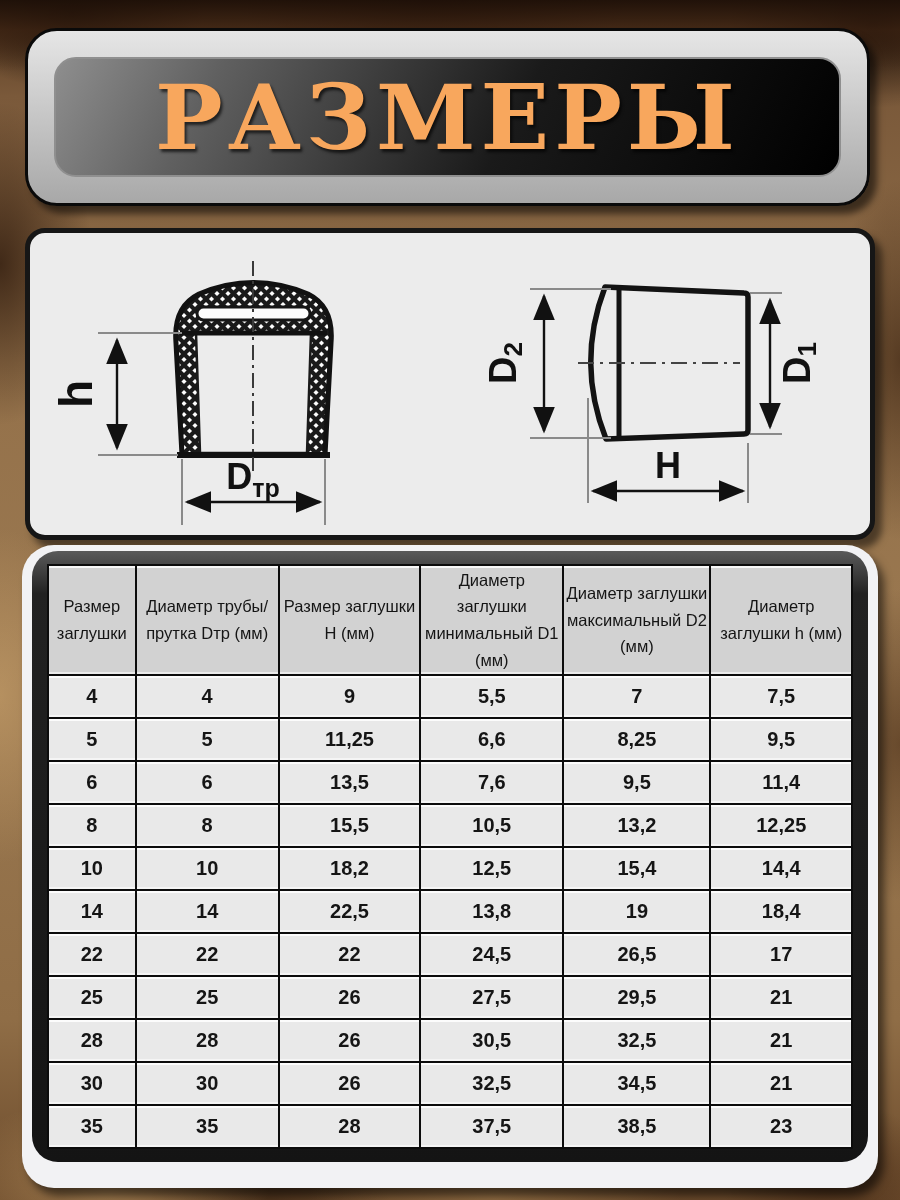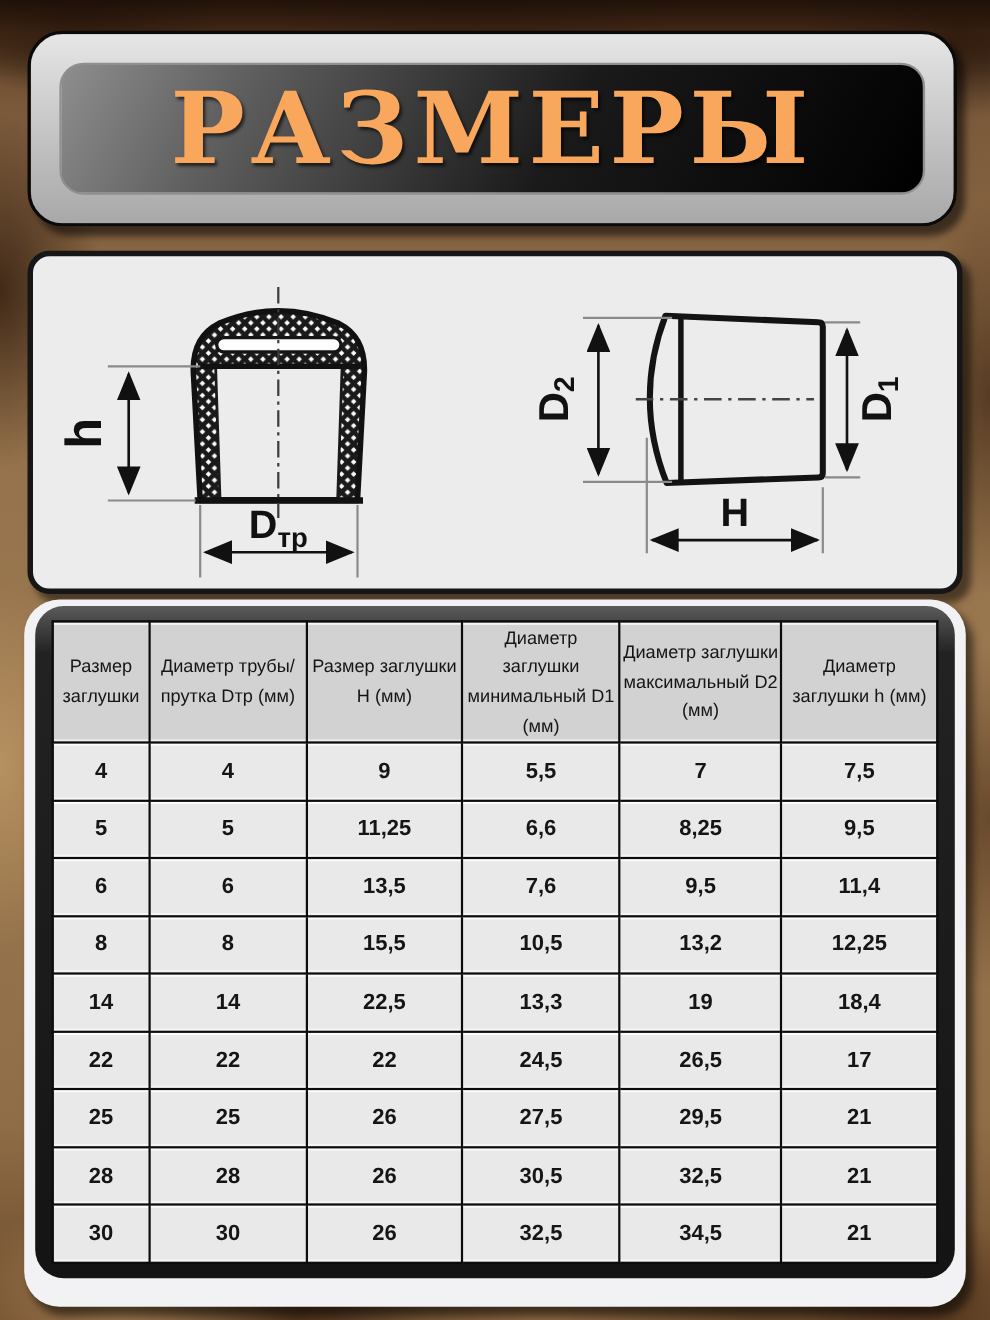--- a/index.html
+++ b/index.html
@@ -184,24 +184,32 @@
             </tr>
             <tr>
               <td>8</td>
               <td>8</td>
               <td>15,5</td>
               <td>10,5</td>
               <td>13,2</td>
               <td>12,25</td>
             </tr>
             <tr>
+              <td>10</td>
+              <td>10</td>
+              <td>18,2</td>
+              <td>12,5</td>
+              <td>15,4</td>
+              <td>14,4</td>
+            </tr>
+            <tr>
               <td>14</td>
               <td>14</td>
               <td>22,5</td>
-              <td>13,3</td>
+              <td>13,8</td>
               <td>19</td>
               <td>18,4</td>
             </tr>
             <tr>
               <td>22</td>
               <td>22</td>
               <td>22</td>
               <td>24,5</td>
               <td>26,5</td>
               <td>17</td>
@@ -223,18 +231,26 @@
               <td>21</td>
             </tr>
             <tr>
               <td>30</td>
               <td>30</td>
               <td>26</td>
               <td>32,5</td>
               <td>34,5</td>
               <td>21</td>
             </tr>
+            <tr>
+              <td>35</td>
+              <td>35</td>
+              <td>28</td>
+              <td>37,5</td>
+              <td>38,5</td>
+              <td>23</td>
+            </tr>
           </tbody>
       </table>
     </div>
   </div>
 
 </div>
 
 </body></html>

